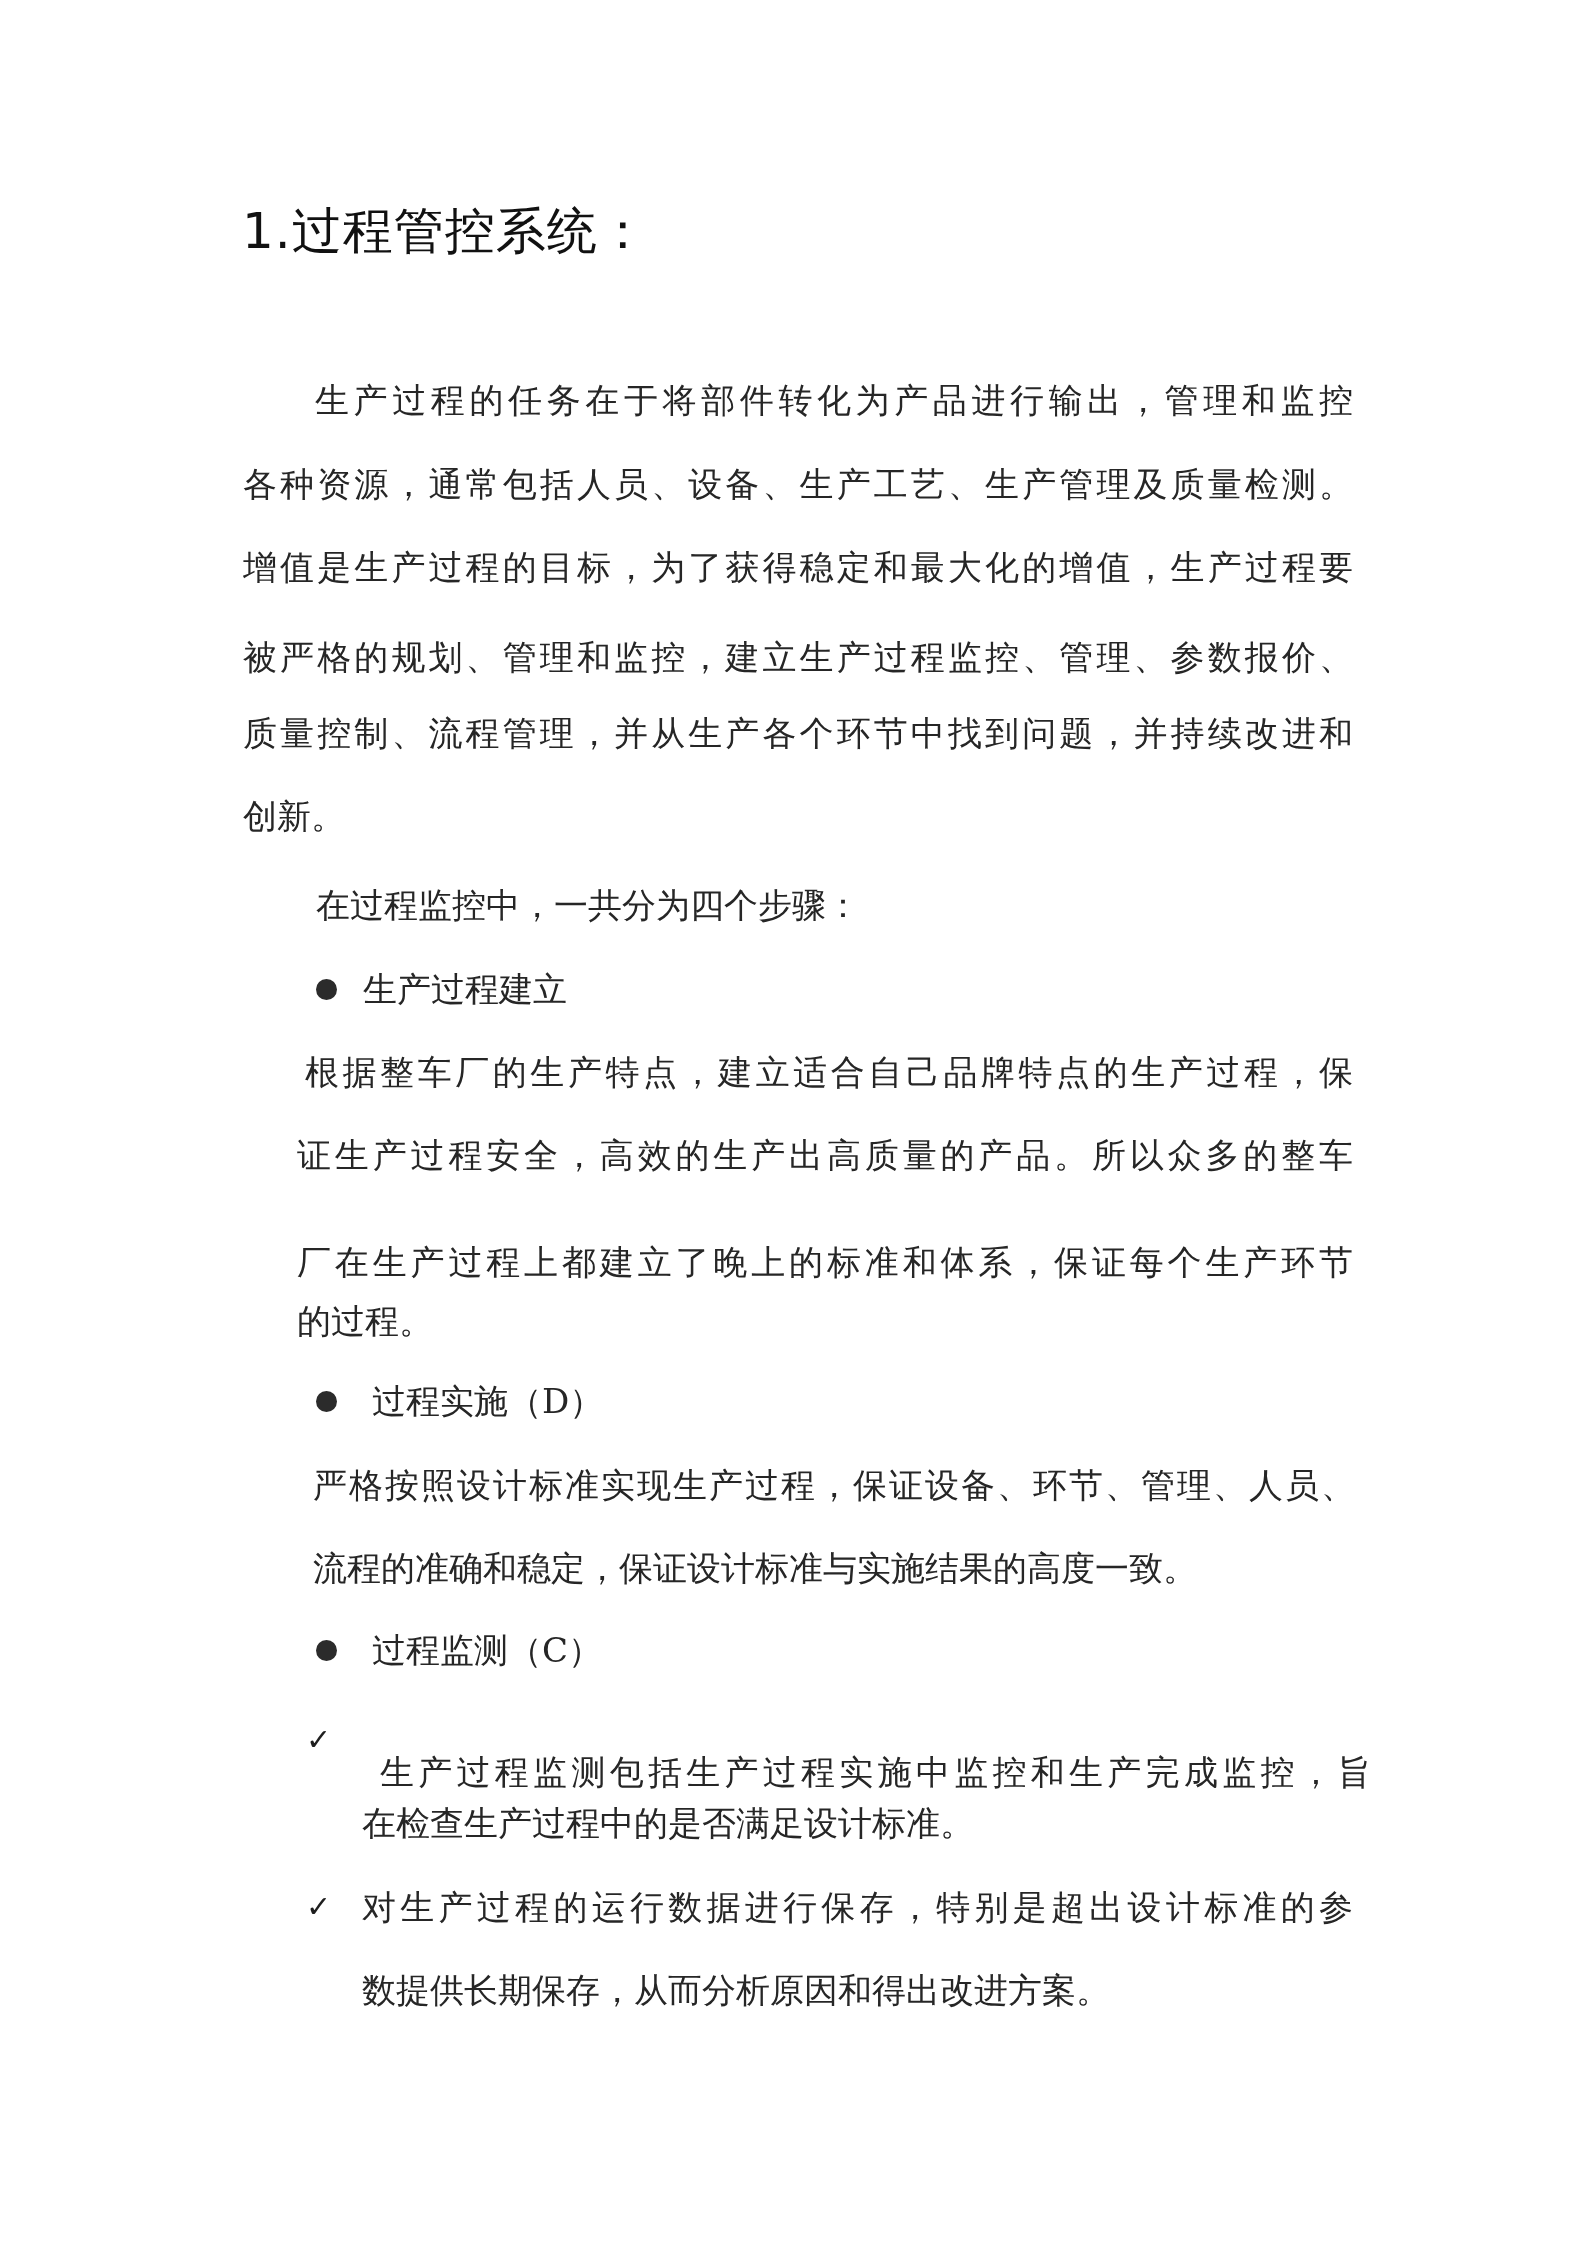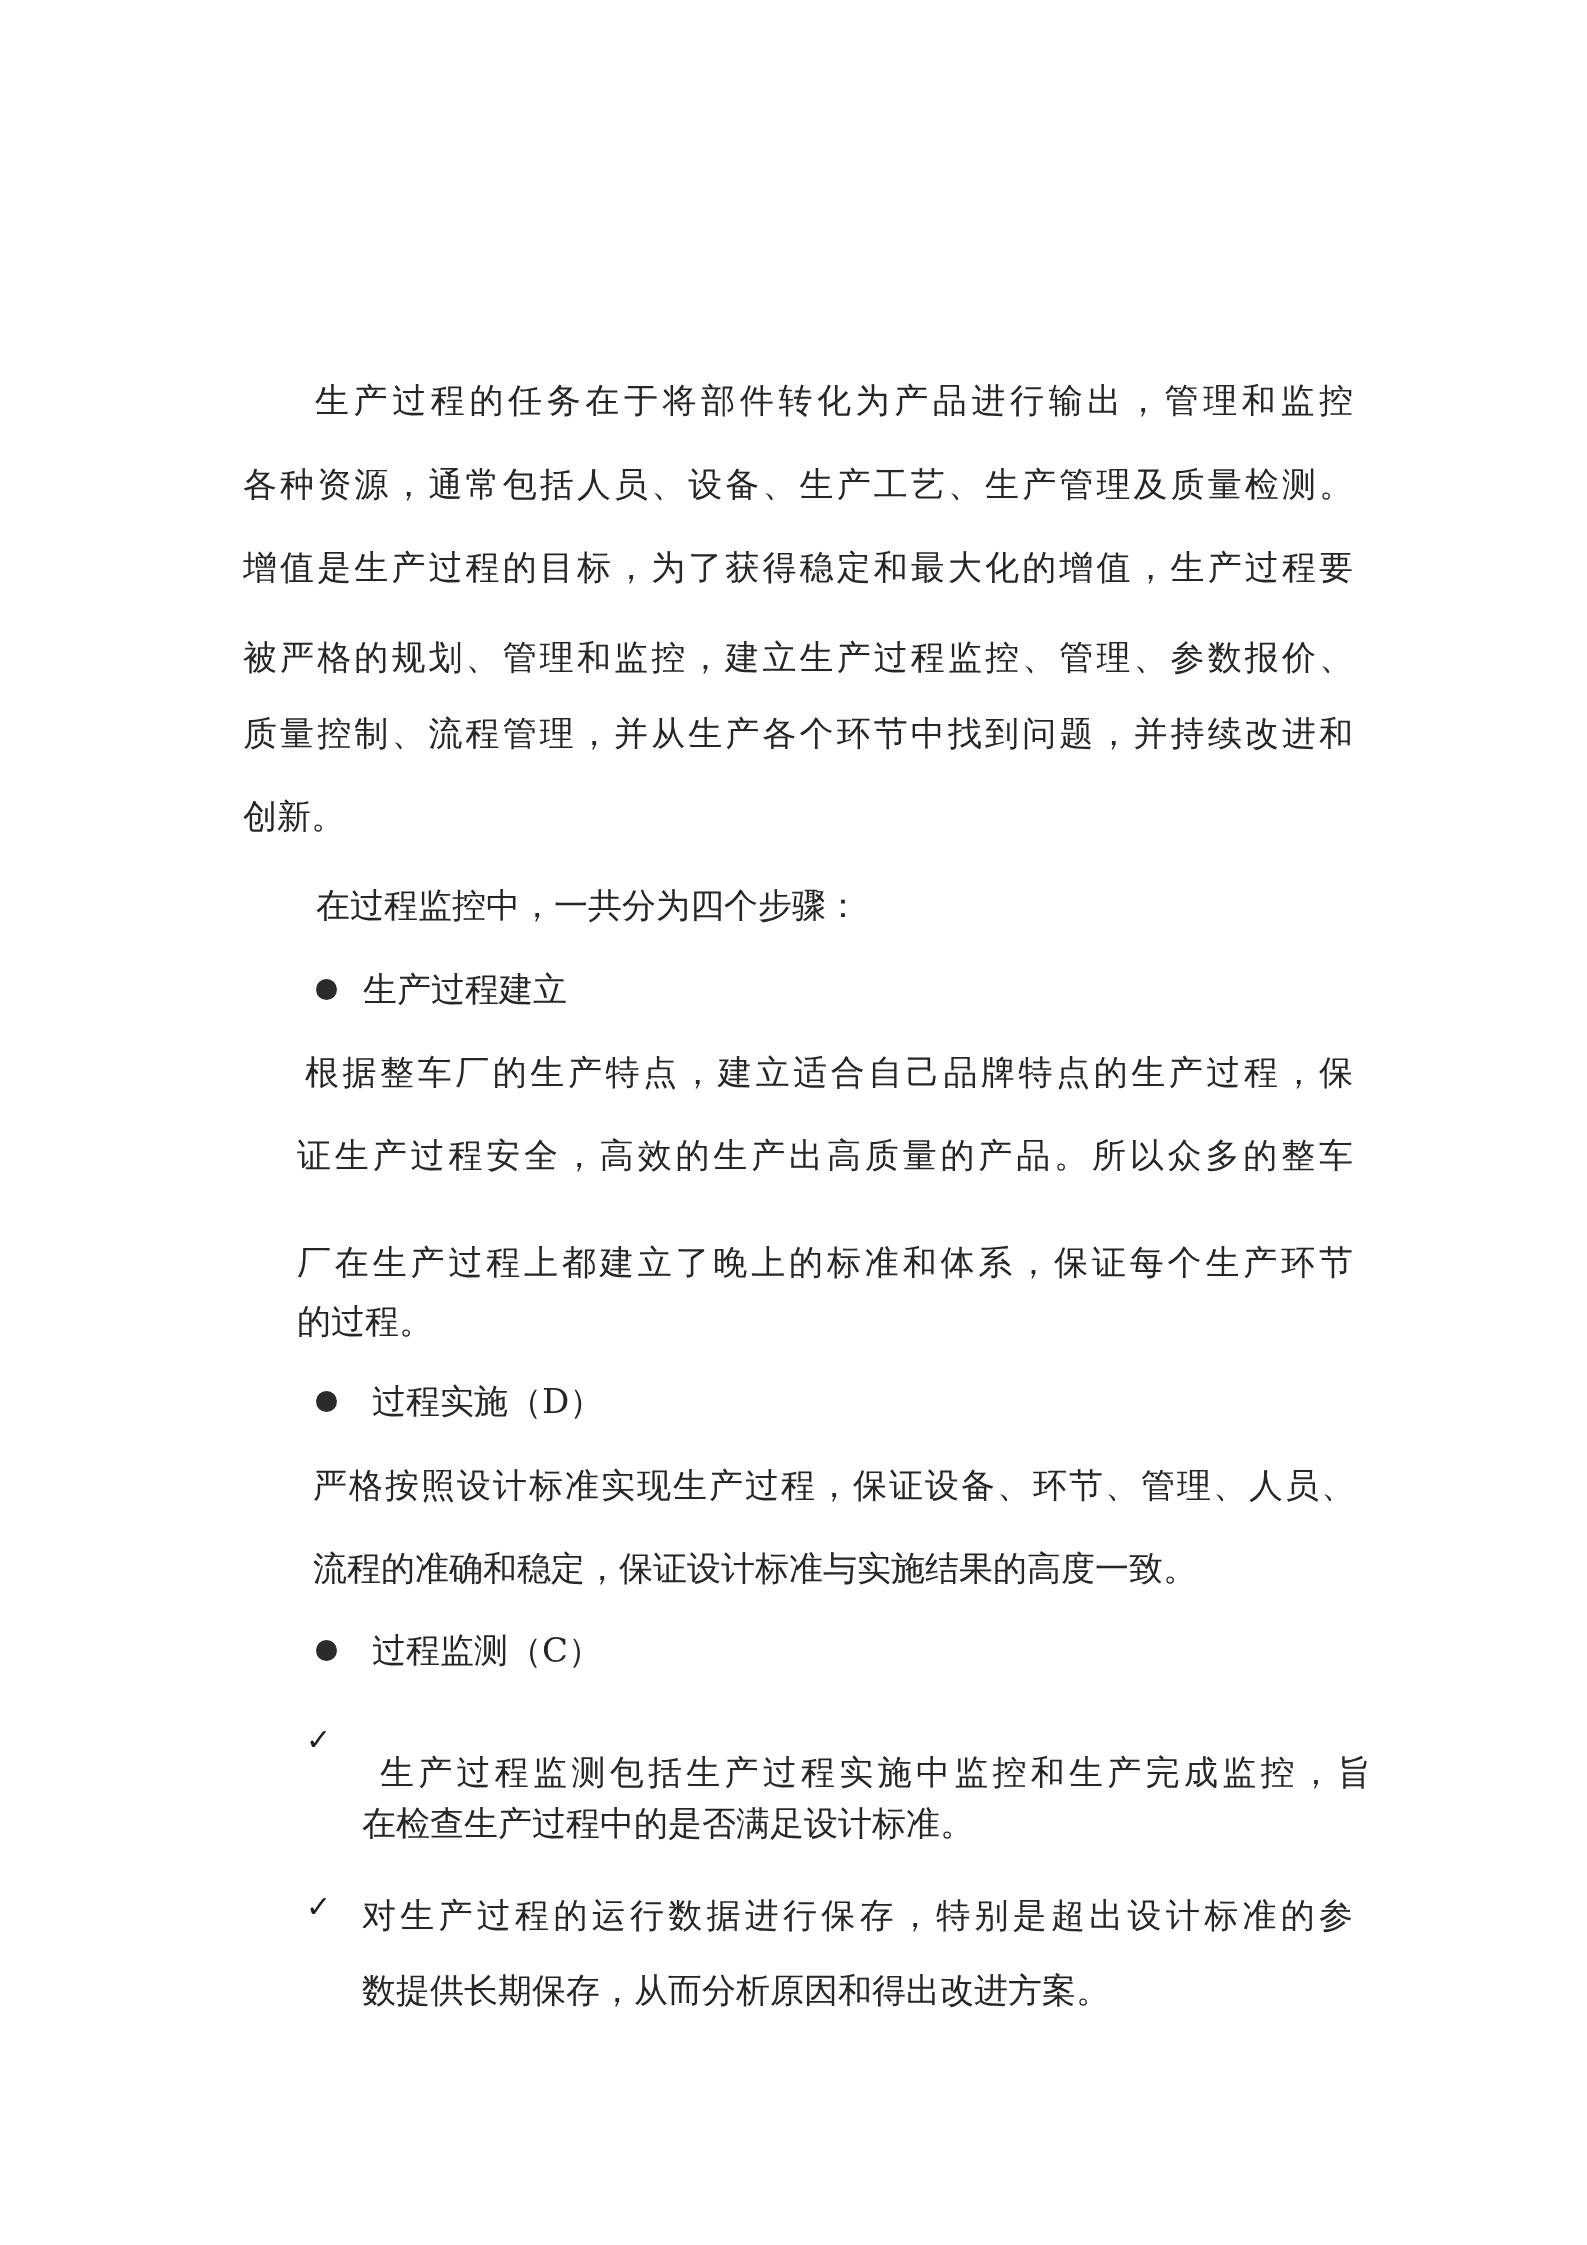--- a/index.html
+++ b/index.html
@@ -67,20 +67,21 @@
       font-size: 30px;
       line-height: 40px;
       color: #1e1e1e;
     }
   </style>
 </head>
 <body>
 
 <div class="page">
 
+  <div class="h1">1.过程管控系统：</div>
 
   <div>
     <div class="line justify" style="left:315px; top:375px; width:1038px;">生产过程的任务在于将部件转化为产品进行输出，管理和监控</div>
     <div class="line justify" style="left:243px; top:459px; width:1110px;">各种资源，通常包括人员、设备、生产工艺、生产管理及质量检测。</div>
     <div class="line justify" style="left:243px; top:542px; width:1110px;">增值是生产过程的目标，为了获得稳定和最大化的增值，生产过程要</div>
     <div class="line justify" style="left:243px; top:632px; width:1110px;">被严格的规划、管理和监控，建立生产过程监控、管理、参数报价、</div>
     <div class="line justify" style="left:243px; top:708px; width:1110px;">质量控制、流程管理，并从生产各个环节中找到问题，并持续改进和</div>
     <div class="line" style="left:243px; top:791px;">创新。</div>
   </div>
 
@@ -107,18 +108,18 @@
     <div class="line" style="left:372px; top:1625px;">过程监测（C）</div>
 
     <div>
       <div class="check" style="left:306px; top:1720px;">✓</div>
       <div class="line justify" style="left:380px; top:1715px; width:991px;margin-top:32px;">生产过程监测包括生产过程实施中监控和生产完成监控，旨</div>
       <div class="line" style="left:362px; top:1798px;">在检查生产过程中的是否满足设计标准。</div>
     </div>
 
     <div>
       <div class="check" style="left:306px; top:1887px;">✓</div>
-      <div class="line justify" style="left:362px; top:1882px; width:991px;margin-top:8px;">对生产过程的运行数据进行保存，特别是超出设计标准的参</div>
+      <div class="line justify" style="left:362px; top:1882px; width:991px;">对生产过程的运行数据进行保存，特别是超出设计标准的参</div>
       <div class="line" style="left:362px; top:1965px;">数提供长期保存，从而分析原因和得出改进方案。</div>
     </div>
   </div>
 
 </div>
 
 </body></html>

